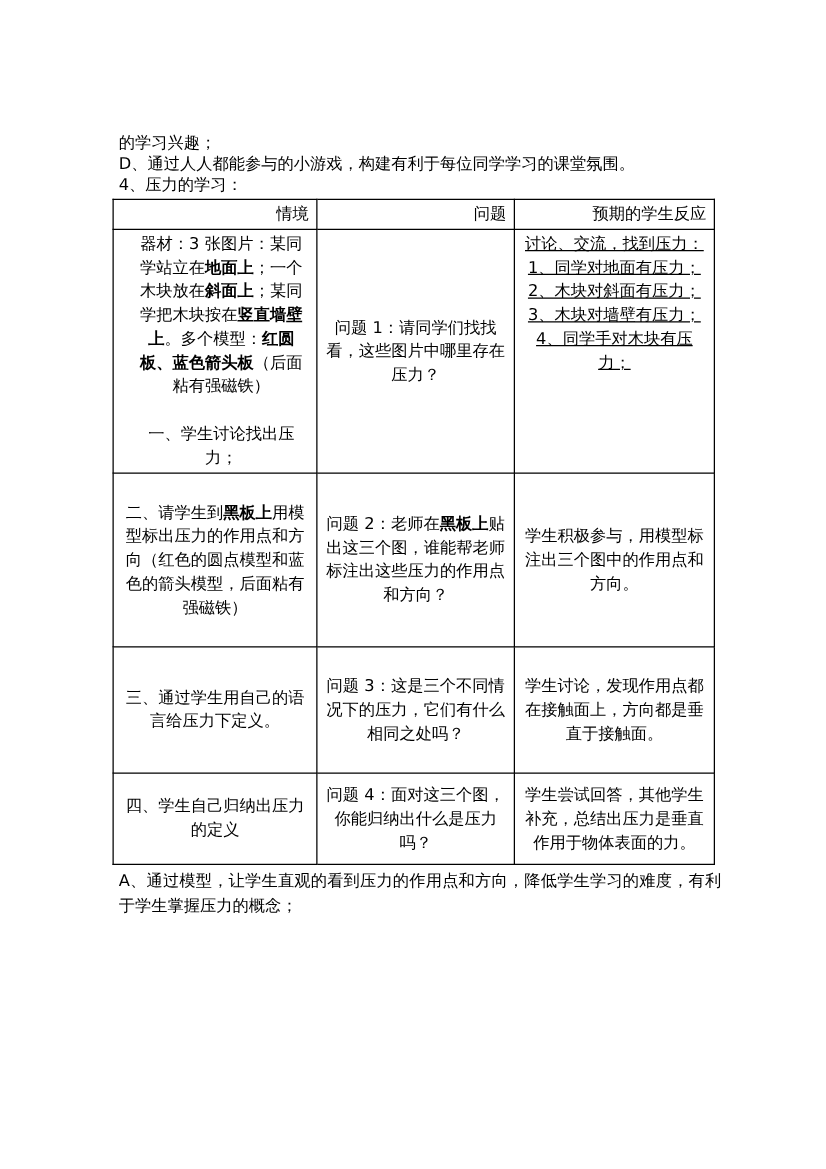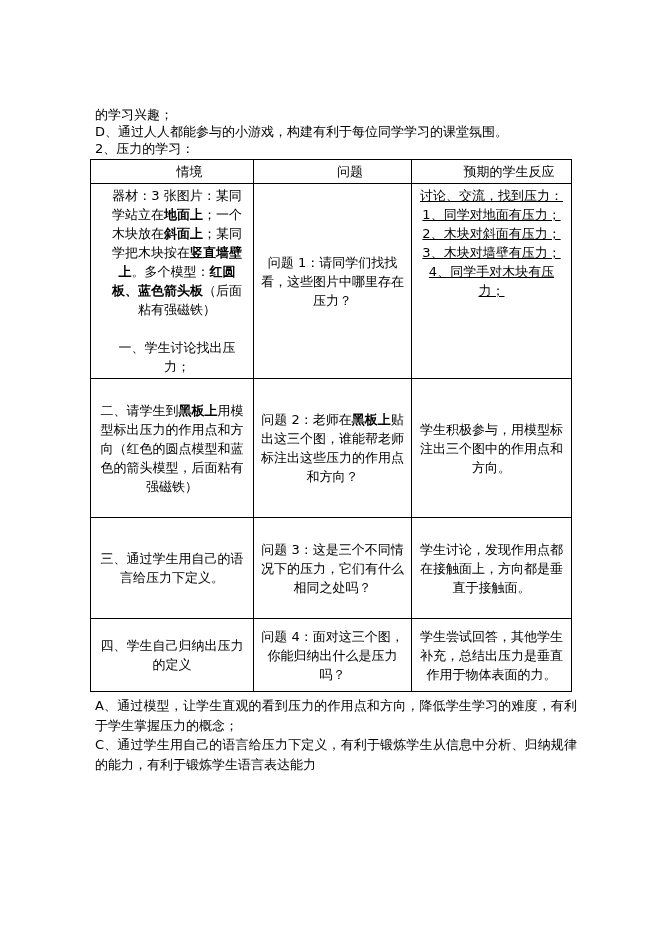--- a/index.html
+++ b/index.html
@@ -42,21 +42,21 @@
   }
   table.lesson th,
   table.lesson td {
     border: 1px solid #000000;
     padding: 2px 6px;
     vertical-align: middle;
     font-weight: normal;
   }
   table.lesson th {
     height: 24px;
-    text-align: center;
+    text-align: right;
     font-size: 13px;
     padding-left: 41px;
   }
   table.lesson td p { margin: 0; text-align: center; }
   .row-0 td { height: 183px; }
   .row-1 td { height: 139px; }
   .row-2 td { height: 101px; }
   .row-3 td { height: 73px; }
   td.col-situation { text-align: center; }
   .row-0 td.col-situation { text-align: justify; vertical-align: top; padding-left: 16px; }
@@ -75,21 +75,21 @@
   .design p.title { text-align: left; }
 </style>
 </head>
 <body>
 
 <div class="page">
 
   <div class="intro">
     <p>的学习兴趣；</p>
     <p>D、通过人人都能参与的小游戏，构建有利于每位同学学习的课堂氛围。</p>
-    <p>2、压力的学习：</p>
+    <p>4、压力的学习：</p>
   </div>
 
   <table class="lesson">
     <colgroup>
       <col style="width:163px">
       <col style="width:158px">
       <col style="width:160px">
     </colgroup>
     <thead>
       <tr>
@@ -147,16 +147,15 @@
           </td>
           <td class="col-response">
             <p><span>学生尝试回答，其他学生补充，总结出压力是垂直作用于物体表面的力。</span></p>
           </td>
         </tr>
       </tbody>
   </table>
 
   <div class="design">
     <p>A、通过模型，让学生直观的看到压力的作用点和方向，降低学生学习的难度，有利于学生掌握压力的概念；</p>
-    <p>C、通过学生用自己的语言给压力下定义，有利于锻炼学生从信息中分析、归纳规律的能力，有利于锻炼学生语言表达能力</p>
   </div>
 
 </div>
 
 </body></html>

